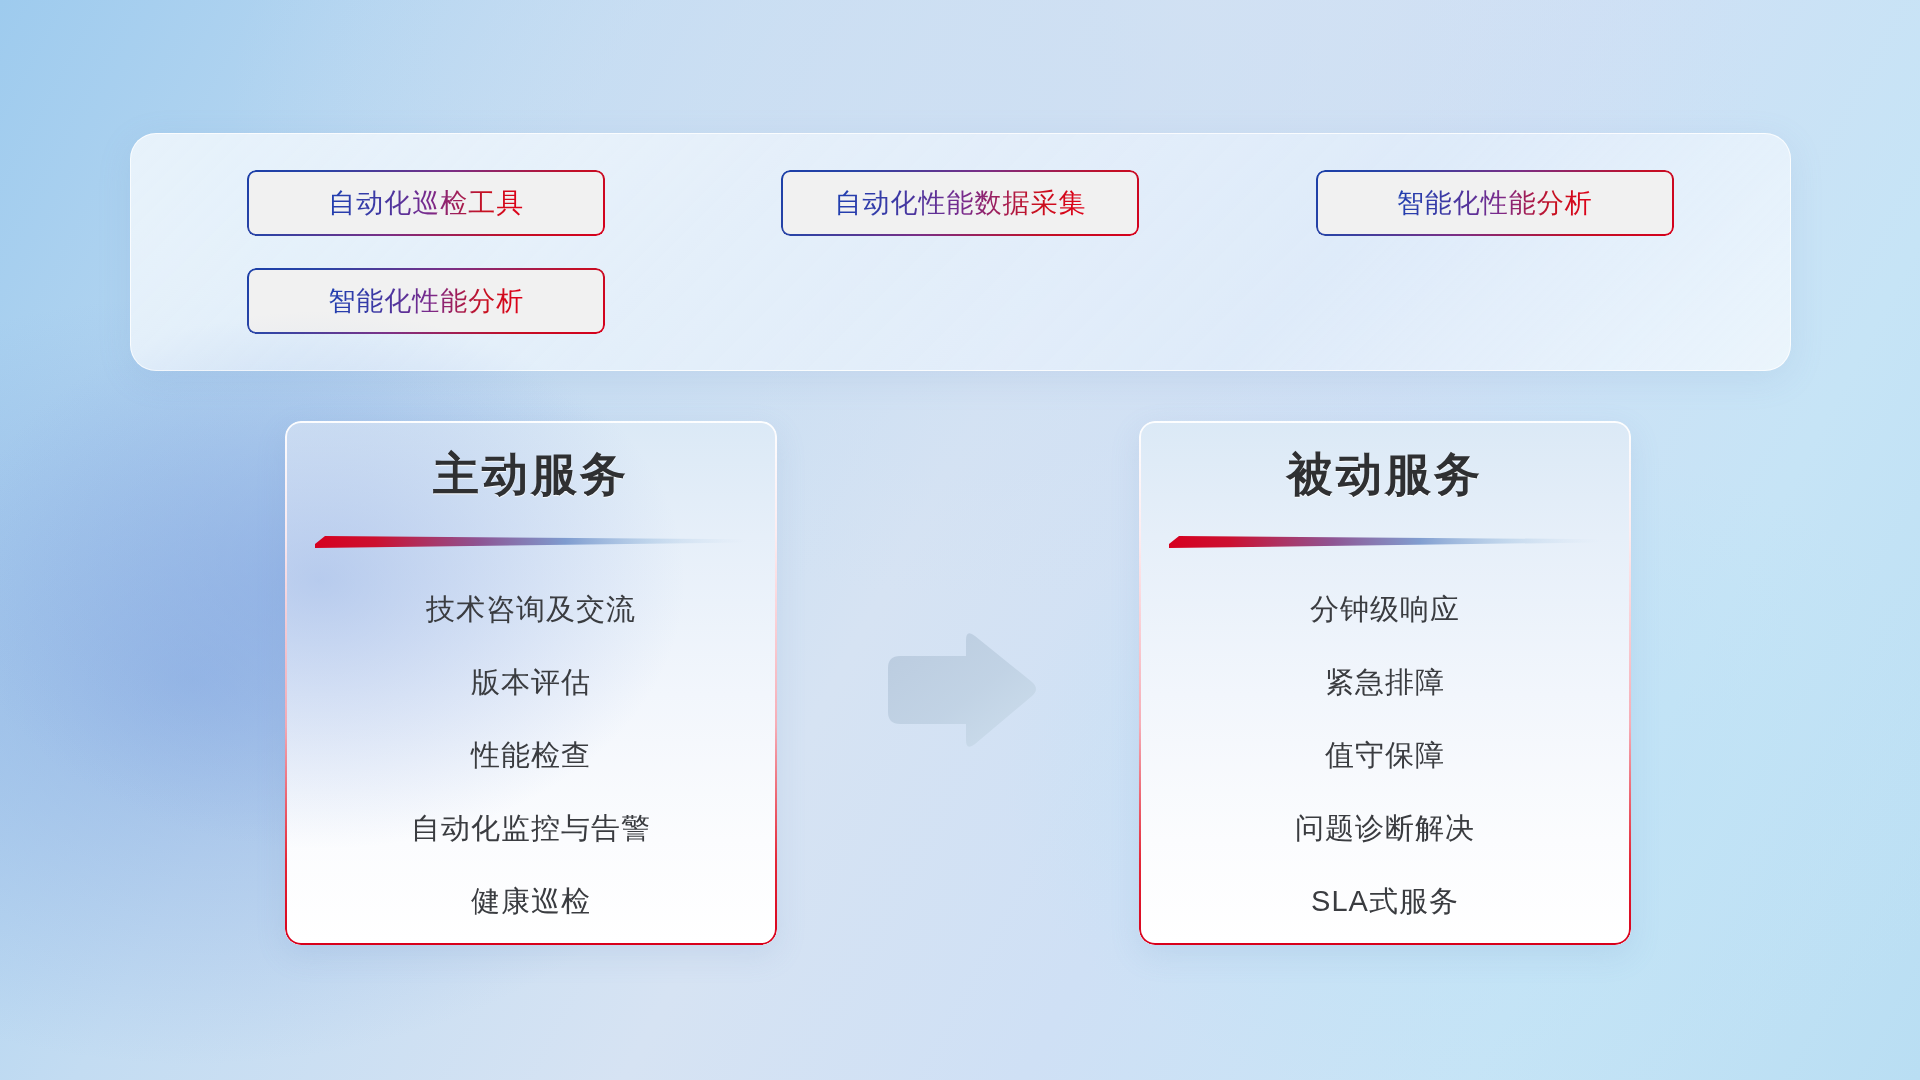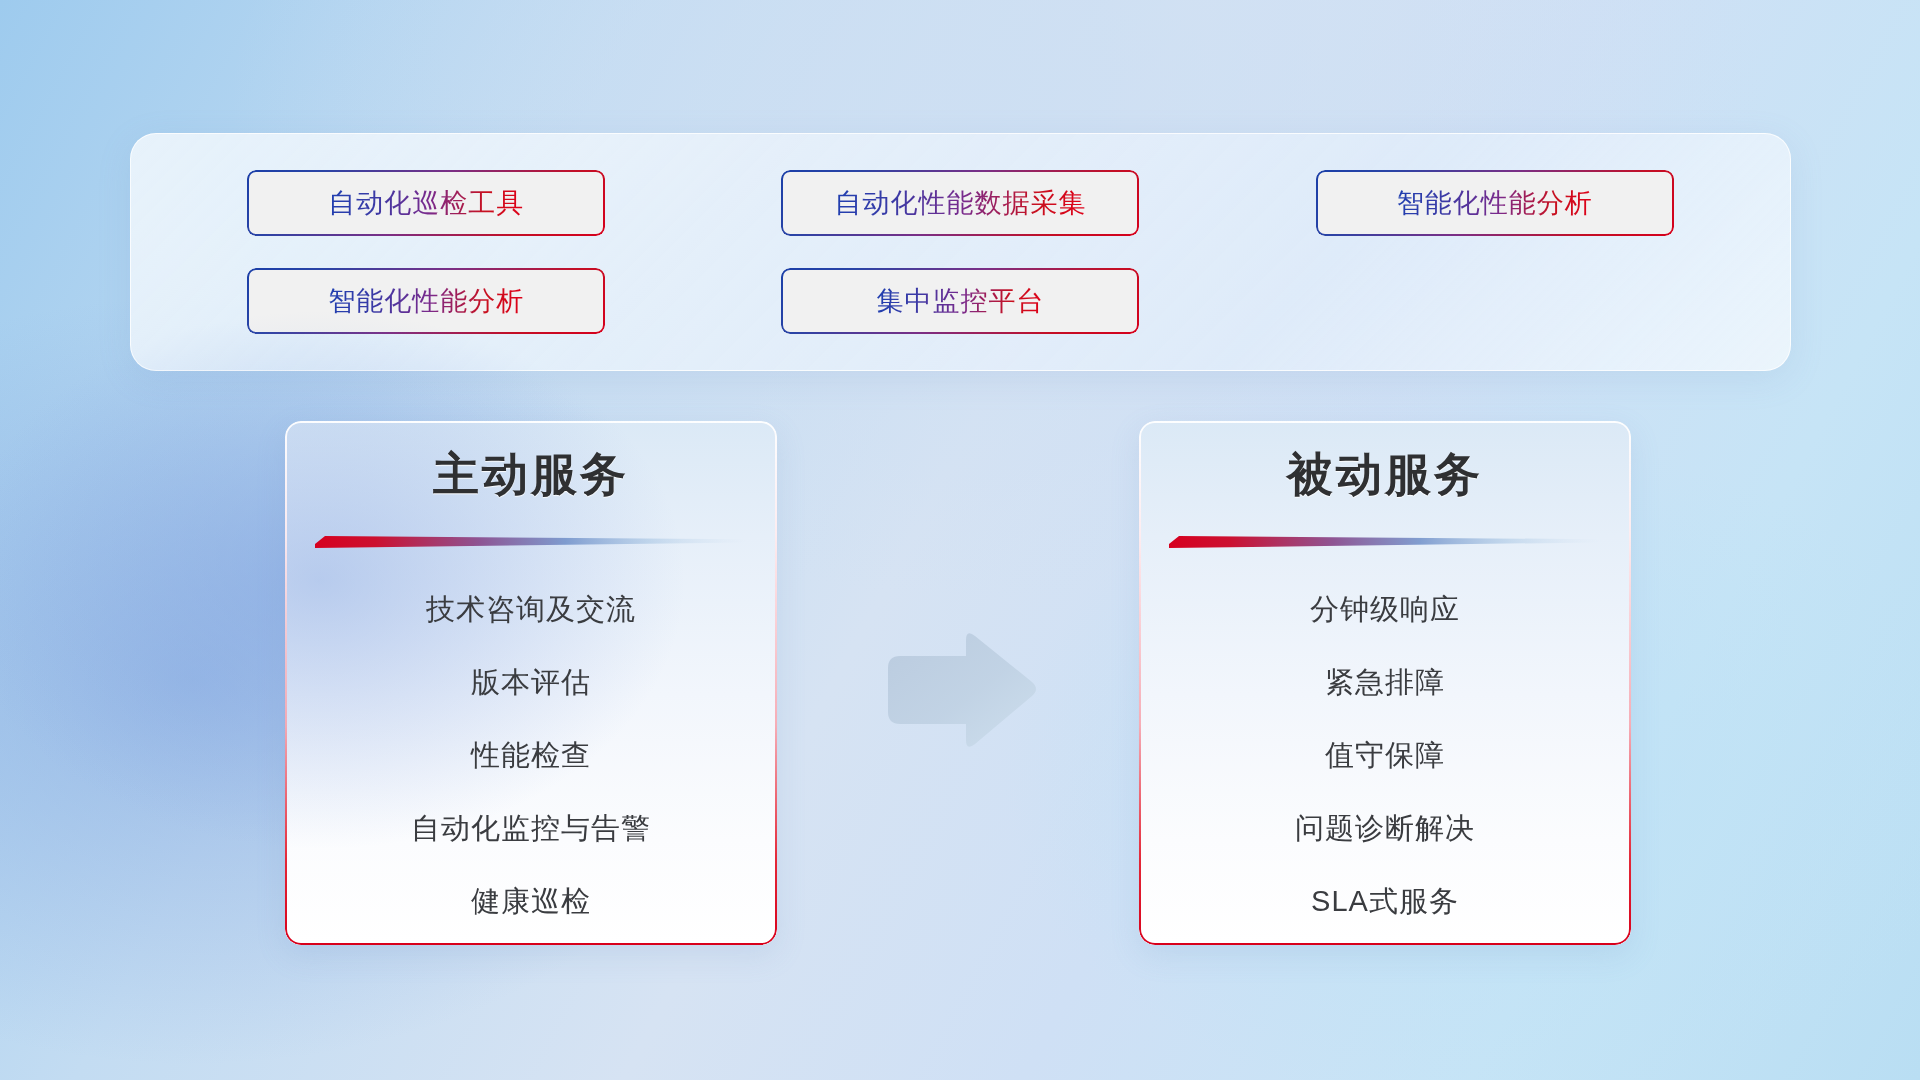--- a/index.html
+++ b/index.html
@@ -197,23 +197,20 @@
     </div>
     <div class="pill">
       <span class="pill-label">自动化性能数据采集</span>
     </div>
     <div class="pill">
       <span class="pill-label">智能化性能分析</span>
     </div>
 
     <div class="pill">
       <span class="pill-label">智能化性能分析</span>
-    </div>
-    <div class="pill">
-      <span class="pill-label">集中监控平台</span>
     </div>
 
   </div>
 
   <div class="card" id="card-proactive">
     <div class="card-inner">
       <div class="card-title">主动服务</div>
 
       <div class="divider-wrap">
         <svg width="432" height="22" viewBox="0 0 432 22" xmlns="http://www.w3.org/2000/svg">

